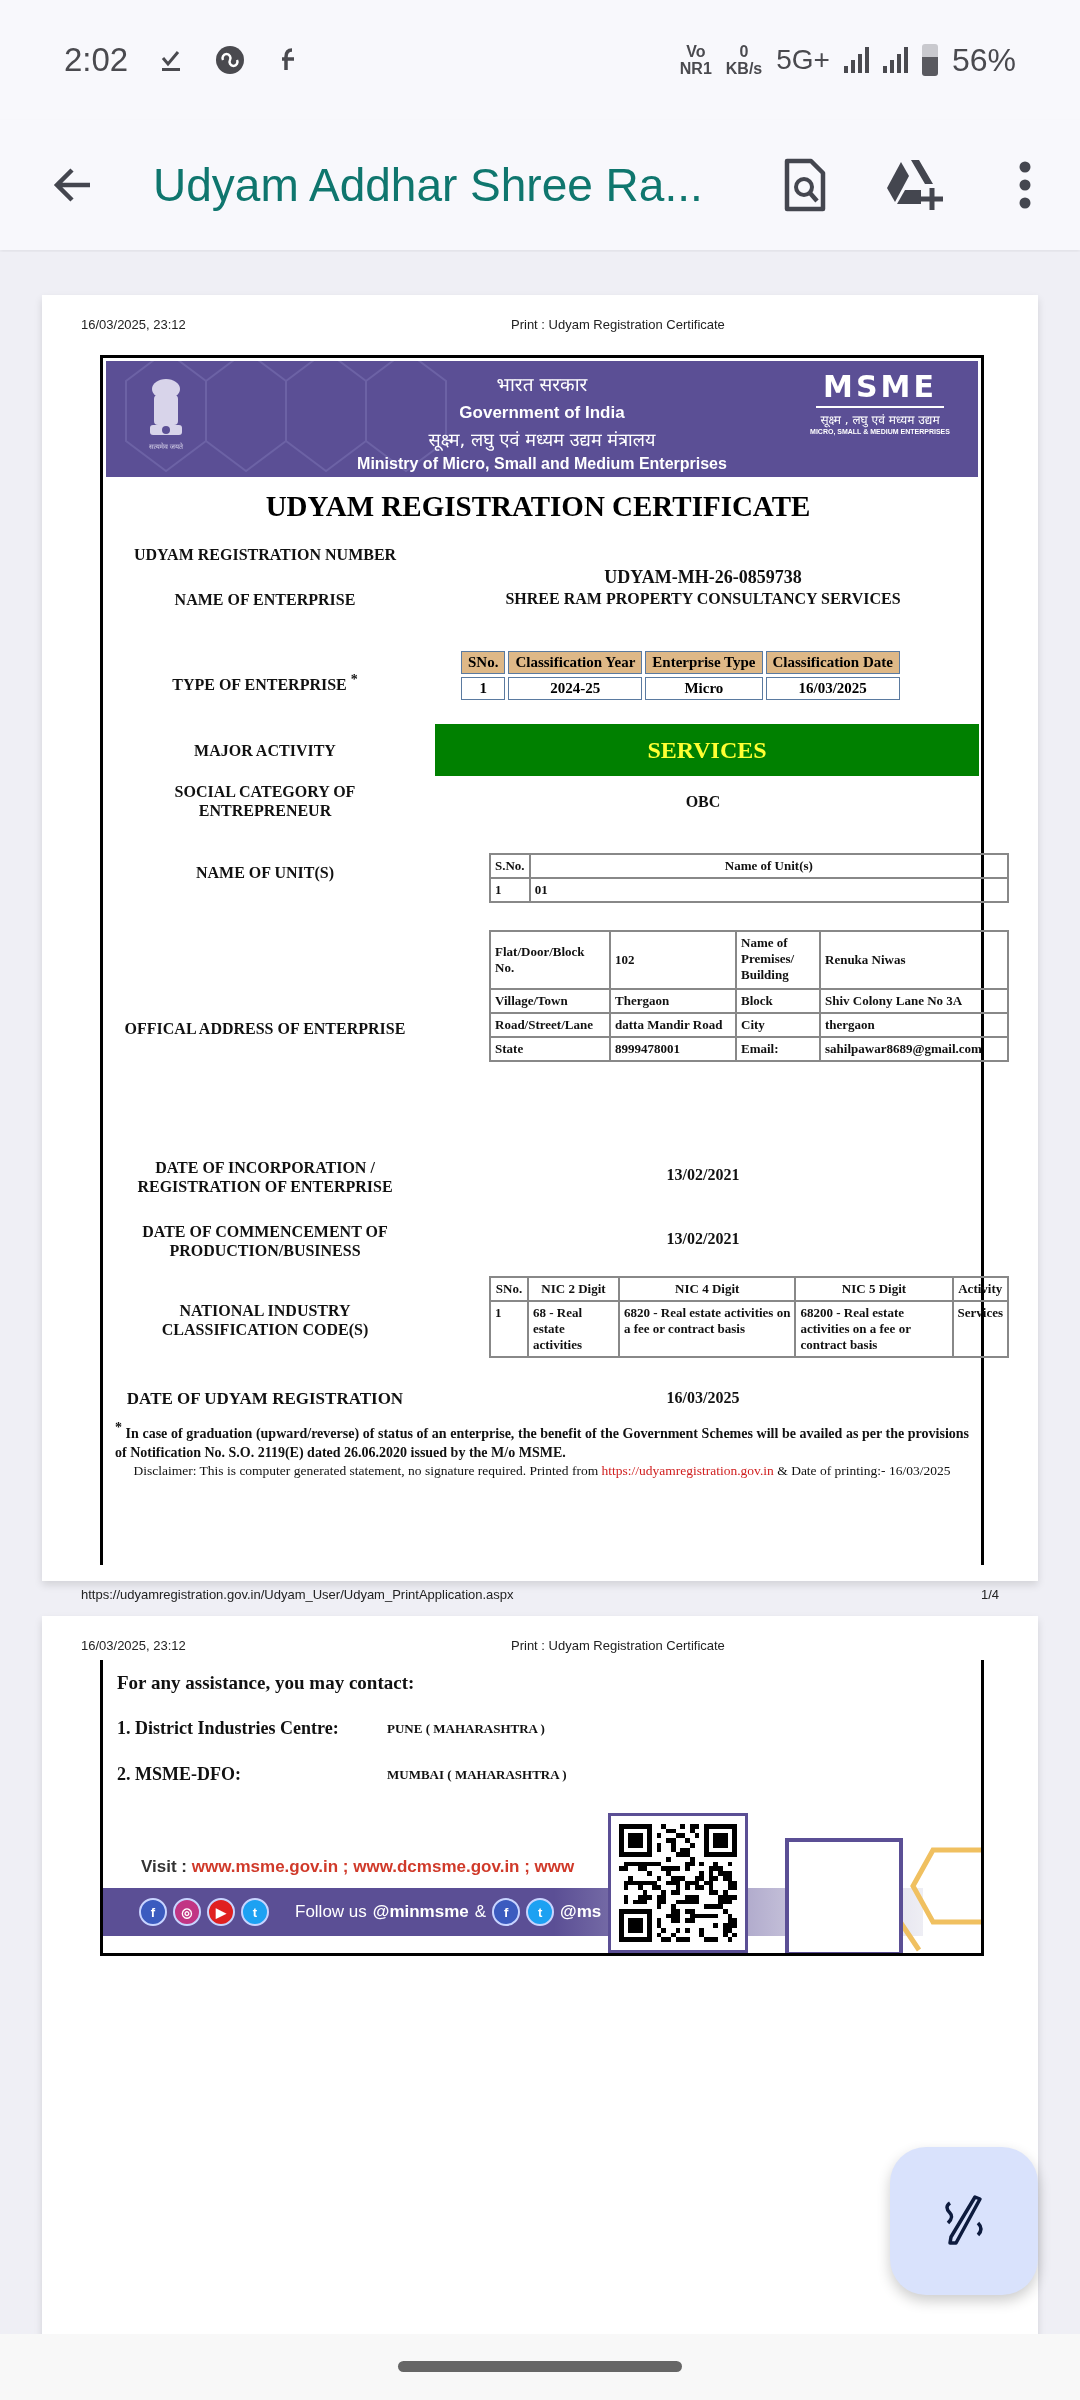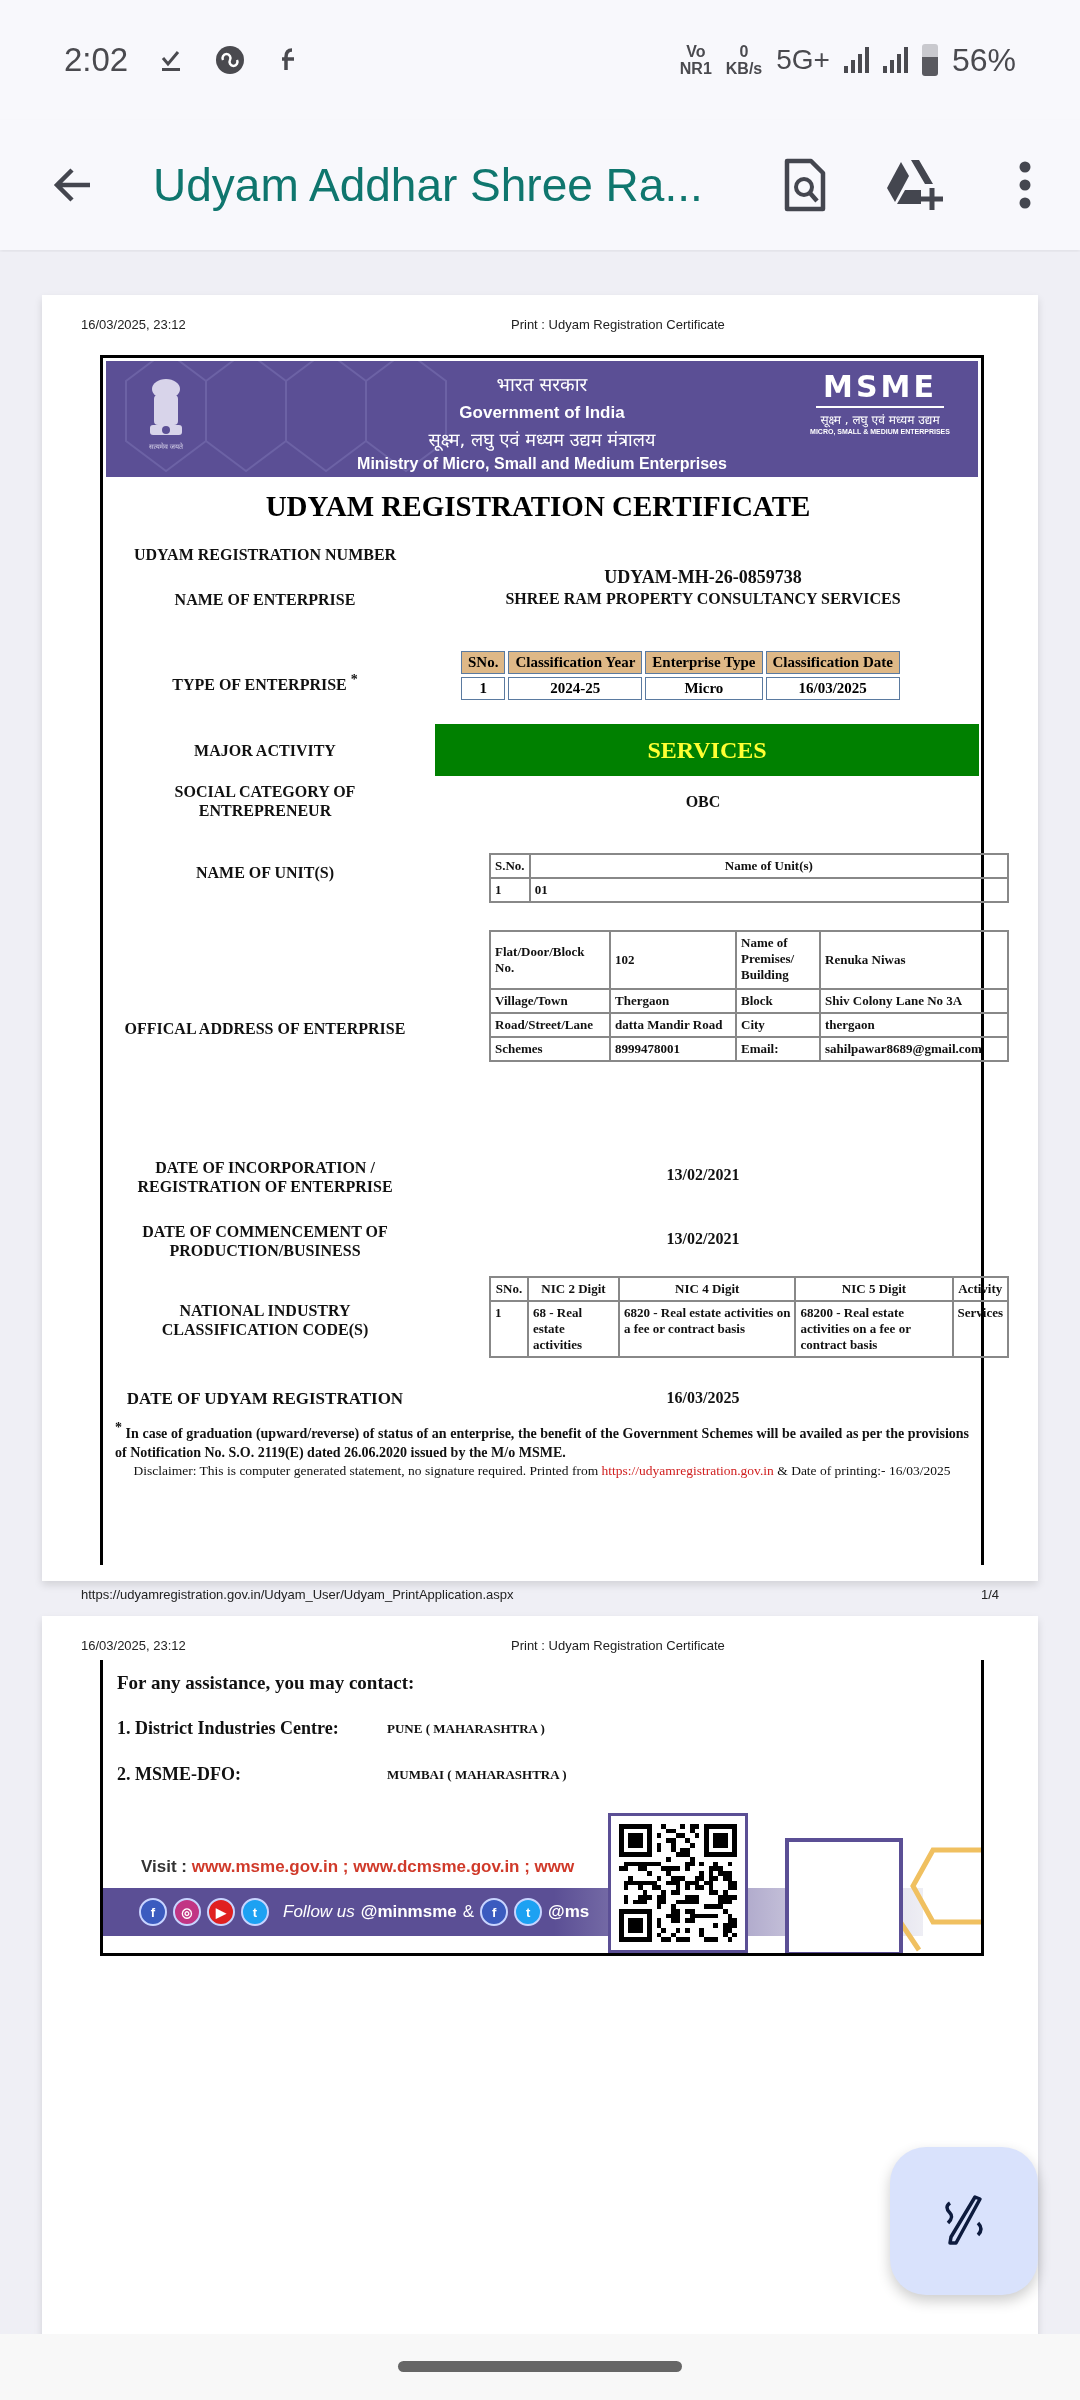--- a/index.html
+++ b/index.html
@@ -268,21 +268,21 @@
             <td>Block</td>
             <td>Shiv Colony Lane No 3A</td>
           </tr>
           <tr>
             <td style="vertical-align:middle;">Road/Street/Lane</td>
             <td>datta Mandir Road</td>
             <td style="vertical-align:middle;">City</td>
             <td style="vertical-align:middle;">thergaon</td>
           </tr>
           <tr>
-            <td>Schemes</td>
+            <td>State</td>
             <td>8999478001</td>
             <td>Email:</td>
             <td>sahilpawar8689@gmail.com</td>
           </tr>
         </tbody>
       </table>
 
       <div class="lbl" style="top:800px;">DATE OF INCORPORATION / REGISTRATION OF ENTERPRISE</div>
       <div class="val" style="top:808px;">13/02/2021</div>
 
@@ -346,21 +346,21 @@
 
       <div class="visit" style="font-family:'Liberation Sans',sans-serif;">
         <span>Visit : </span><span class="red">www.msme.gov.in ; www.dcmsme.gov.in ; www</span><span style="display:inline-block;width:150px;"></span><span class="red">.in</span>
       </div>
 
       <div class="footer-band" style="font-family:'Liberation Sans',sans-serif;">
         <span class="soc" style="background:#3b5bbf;">f</span>
         <span class="soc" style="background:#c13584;">◎</span>
         <span class="soc" style="background:#e02020;">▶</span>
         <span class="soc" style="background:#1da1f2;">t</span>
-        <span style="margin-left:8px;font-style:italic;">Follow us</span>
+        <span style="margin-left:20px;">Follow us</span>
         <b>@minmsme</b>
         <span>&amp;</span>
         <span class="soc" style="background:#3b5bbf;">f</span>
         <span class="soc" style="background:#1da1f2;">t</span>
         <b>@ms</b>
       </div>
 
       <svg style="position:absolute; left:760px; top:180px;" width="124" height="120" viewBox="0 0 124 120">
         <g stroke="#f0c060" stroke-width="5" fill="none">
           <path d="M124 10 H70 L50 46 L70 82 H124"></path>

